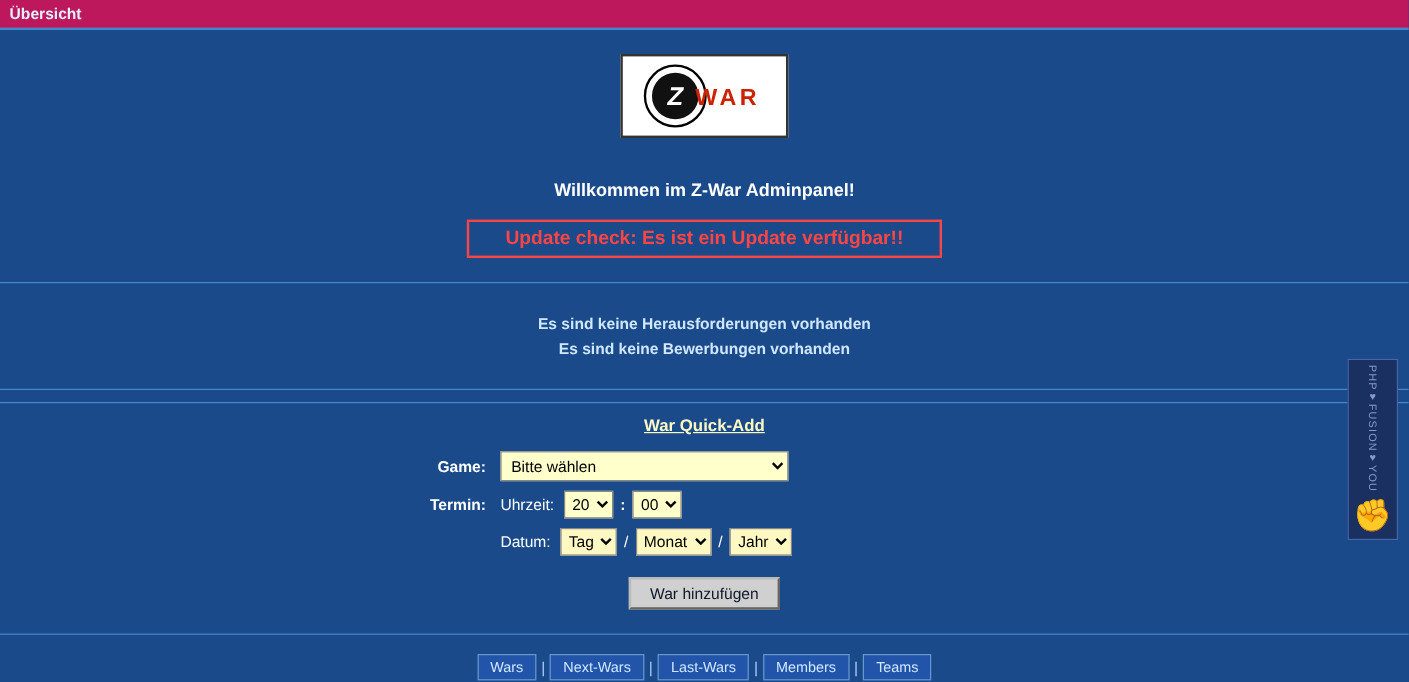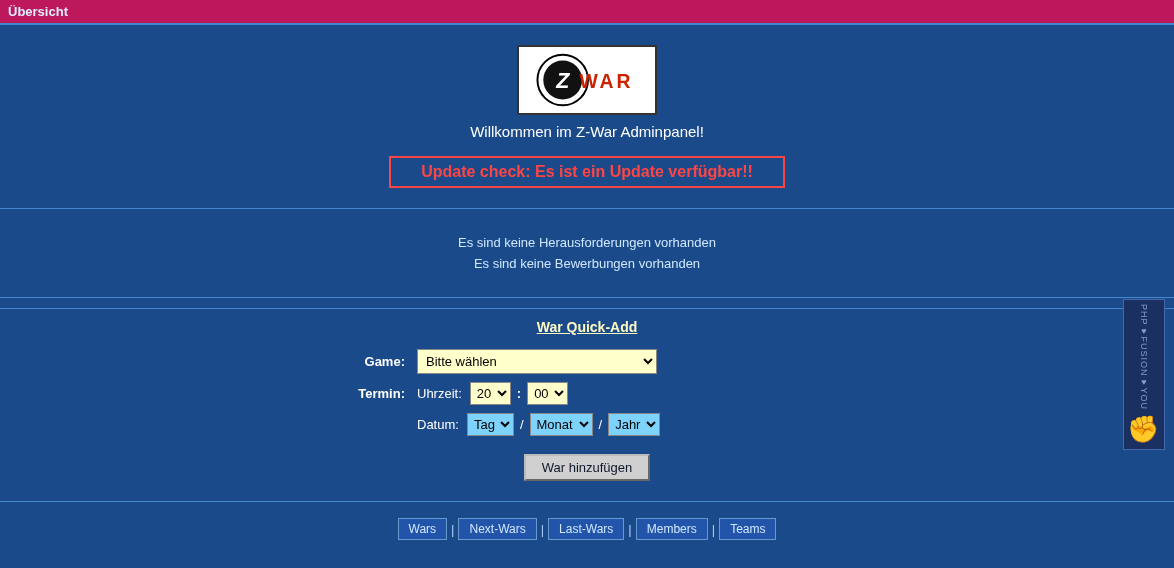--- a/index.html
+++ b/index.html
@@ -43,23 +43,24 @@
       background-color: #ffffff;
       border: 2px solid #333;
       display: flex;
       align-items: center;
       justify-content: center;
       margin-bottom: 8px;
     }
 
     #welcome-text {
       font-size: 15px;
-      font-weight: normal;
+      font-weight: bold;
       color: #ffffff;
       margin-bottom: 6px;
+      margin-top: 27px;
     }
 
     
     #update-alert {
       border: 2px solid #ff4444;
       background-color: transparent;
       color: #ff4444;
       font-weight: bold;
       font-size: 16px;
       padding: 5px 30px;
@@ -83,20 +84,21 @@
       border: none;
       border-top: 1px solid #4488cc;
       margin: 10px 0;
     }
 
     
     #info-section {
       text-align: center;
       padding: 10px 0;
       width: 100%;
+      font-weight: bold;
     }
 
     #info-section p {
       margin: 6px 0;
       color: #d0e8ff;
     }
 
     
     #war-quickadd-section {
       width: 100%;
@@ -149,21 +151,21 @@
     select.time-select {
       padding: 2px 2px;
       background: #ffffcc;
       border: 1px solid #888;
       color: #000;
       font-size: 13px;
     }
 
     select.date-select {
       padding: 2px 2px;
-      background: #7dd3fc;
+      background: #fef9c3;
       border: 1px solid #888;
       color: #000;
       font-size: 13px;
     }
 
     .colon {
       font-weight: bold;
       padding: 0 2px;
     }
 

